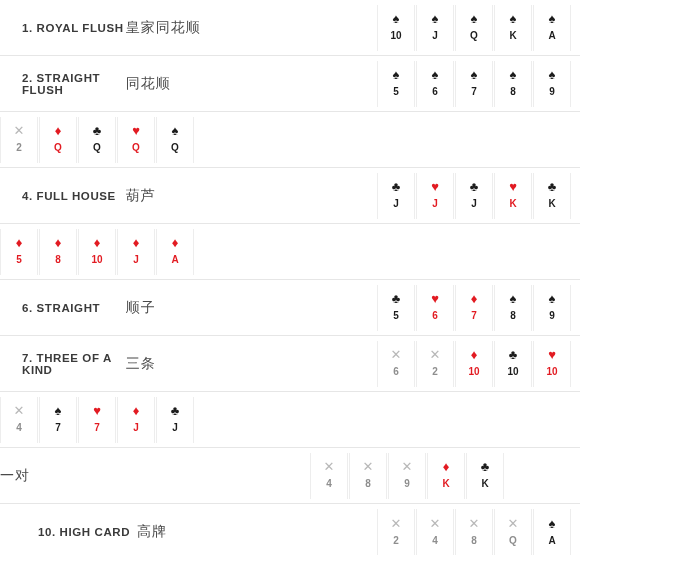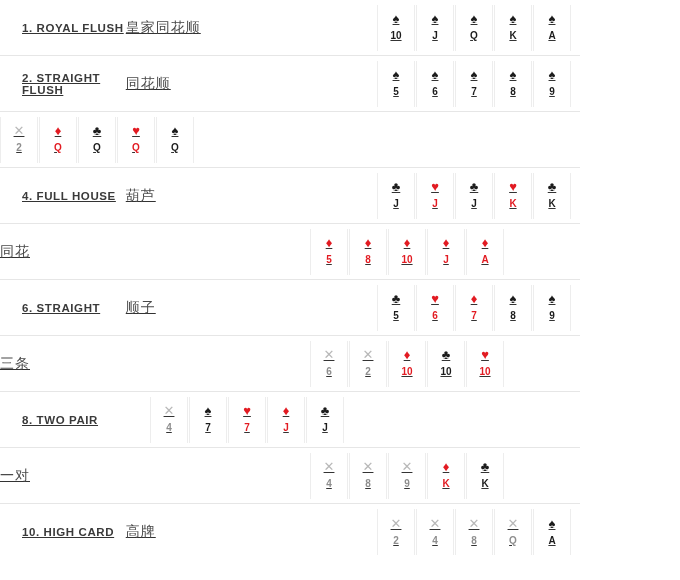--- a/index.html
+++ b/index.html
@@ -10,31 +10,31 @@
     width: 680px;
     height: 580px;
     background: #ffffff;
     font-family: "Liberation Sans", sans-serif;
     color: #333333;
     overflow: hidden;
   }
   .table {
     width: 580px;
     border-collapse: collapse;
-    text-decoration: underline;
   }
   .row {
     display: flex;
     align-items: center;
     height: 56px;
     border-bottom: 1px solid #e6e6e6;
     box-sizing: border-box;
   }
   .row:last-child {
     border-bottom: none;
+    margin-left: 16px;
   }
   .cell-rank {
     width: 150px;
     padding-left: 22px;
     box-sizing: border-box;
     font-size: 11.5px;
     font-weight: bold;
     letter-spacing: 0.6px;
     color: #3a3a3a;
     text-transform: uppercase;
@@ -182,21 +182,20 @@
           <div class="suit red">♥</div>
           <div class="val red">K</div>
         </div>
         <div class="card">
           <div class="suit black">♣</div>
           <div class="val black">K</div>
         </div>
       </div>
     </div>
     <div class="row">
-      <div class="cell-cn">同花</div>
       <div class="cell-cards">
         <div class="card">
           <div class="suit red">♦</div>
           <div class="val red">5</div>
         </div>
         <div class="card">
           <div class="suit red">♦</div>
           <div class="val red">8</div>
         </div>
         <div class="card">
@@ -233,20 +232,21 @@
           <div class="suit black">♠</div>
           <div class="val black">8</div>
         </div>
         <div class="card">
           <div class="suit black">♠</div>
           <div class="val black">9</div>
         </div>
       </div>
     </div>
     <div class="row">
+      <div class="cell-rank">7. THREE OF A KIND</div>
       <div class="cell-cn">三条</div>
       <div class="cell-cards">
         <div class="card">
           <div class="suit grey">✕</div>
           <div class="val grey-val">6</div>
         </div>
         <div class="card">
           <div class="suit grey">✕</div>
           <div class="val grey-val">2</div>
         </div>
@@ -258,21 +258,20 @@
           <div class="suit black">♣</div>
           <div class="val black">10</div>
         </div>
         <div class="card">
           <div class="suit red">♥</div>
           <div class="val red">10</div>
         </div>
       </div>
     </div>
     <div class="row">
-      <div class="cell-rank">8. TWO PAIR</div>
       <div class="cell-cards">
         <div class="card">
           <div class="suit grey">✕</div>
           <div class="val grey-val">4</div>
         </div>
         <div class="card">
           <div class="suit black">♠</div>
           <div class="val black">7</div>
         </div>
         <div class="card">

